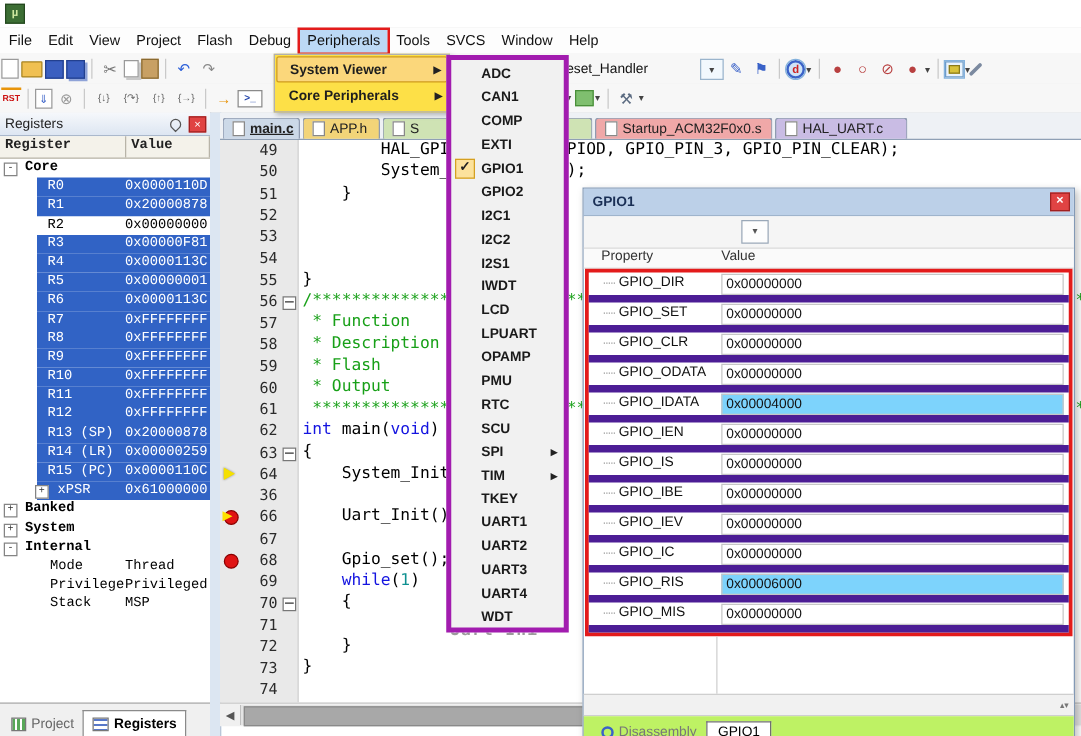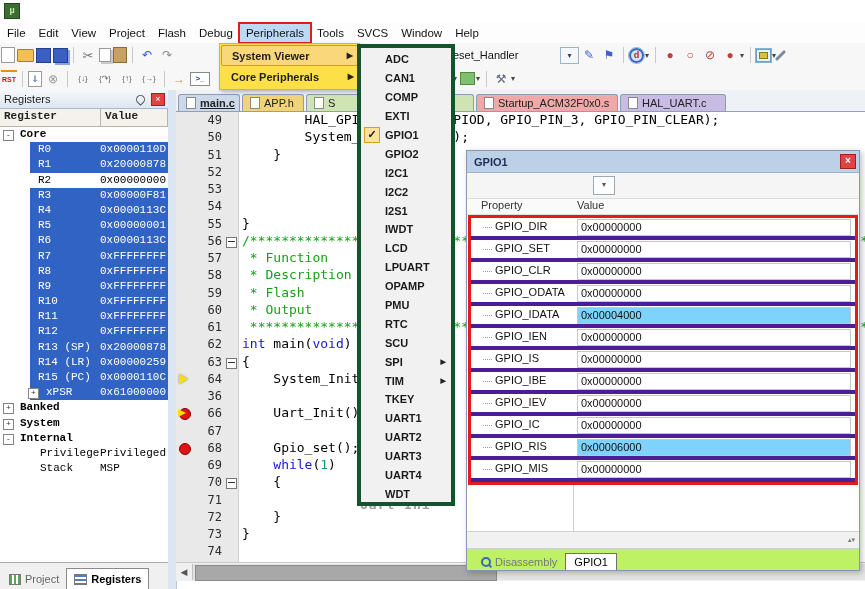--- a/index.html
+++ b/index.html
@@ -102,41 +102,41 @@
   .htrack{flex:1;height:16px;background:#e4e4e4;position:relative}
   .hthumb{position:absolute;left:2px;top:1px;width:300px;height:14px;background:#a8a8a8;border:1px solid #8a8a8a}
   
   .perimenu{left:219px;top:43px;width:141px;height:47px;background:#fde047;border:1px solid #b0b0b0;
             box-shadow:2px 2px 4px rgba(0,0,0,.25);z-index:60;padding:1px;box-sizing:border-box}
   .pitem{height:21px;display:flex;align-items:center;font-size:11px;font-weight:bold;color:#1e1e1e;
          padding:0 4px 0 10px;box-sizing:border-box}
   .pitem .arr{margin-left:auto;font-size:8px;color:#222}
   .pitem.hl{background:#fbd77b;border:1px solid #cf9c1d;border-radius:2px}
   
-  .svmenu{left:357px;top:44px;width:98px;height:462px;background:#f1f1f1;border:4px solid #14532d;
+  .svmenu{left:357px;top:44px;width:98px;height:462px;background:#f1f1f1;border:4px solid #a21caf;
           box-sizing:border-box;z-index:60;padding-top:2px}
   .svitem{height:18.9px;display:flex;align-items:center;font-size:11px;font-weight:600;color:#1a1a1a;
           padding-left:24px;position:relative}
   .svitem .arr{position:absolute;right:5px;font-size:7px;color:#222}
   .svcheck{position:absolute;left:3px;top:1px;width:14px;height:14px;background:#fce29c;border:1px solid #d5a021;
            font-size:11px;line-height:13px;text-align:center;color:#222}
   
   .gpio{left:466px;top:150px;width:392px;background:#fff;border:1px solid #8399b5;z-index:30;
         box-shadow:2px 2px 6px rgba(0,0,0,.25)}
   .gtitle{height:21px;background:#bcd0e8;display:flex;align-items:center;padding:0 3px 0 7px;
           font-size:11px;font-weight:bold;color:#1a2f55;border-bottom:1px solid #9fb4cc}
   .gclose{margin-left:auto;width:14px;height:13px;background:#e04343;border:1px solid #a02020;color:#fff;
           font-size:10px;line-height:12px;text-align:center}
   .gcombo-row{height:25px;background:#f5f5f5;border-bottom:1px solid #dcdcdc;position:relative}
   .gcombo{position:absolute;left:126px;top:3px;width:20px;height:17px;background:#fdfdfd;border:1px solid #9aa8b8;
           font-size:8px;color:#555;text-align:center;line-height:16px}
   .ghead{height:15px;display:flex;font-size:11px;color:#333;border-bottom:1px solid #e0e0e0;background:#fafafa}
   .gh1{width:106px;padding-left:14px;box-sizing:border-box}.gh2{flex:1;padding-left:4px}
   .growswrap{border:3px solid #e31b1b;margin:0 1px}
-  .grow{position:relative;height:18px;border-bottom:4px solid #4c1d95}
+  .grow{position:relative;height:18px;border-bottom:6px solid #4c1d95}
   .gp{position:absolute;left:0;top:2px;width:103px;font-size:11px;color:#111;padding-left:12px;box-sizing:border-box;white-space:nowrap}
   .gp::before{content:"";display:inline-block;width:9px;border-top:1px dotted #9a9a9a;margin-right:3px;vertical-align:middle}
   .gv{position:absolute;left:106px;right:4px;top:1px;height:14px;border:1px solid #c6c6c6;background:#fff;
       font-size:11px;color:#111;padding:1px 0 0 3px}
   .gv.hl{background:#7dd3fc}
   .gempty{height:46px;position:relative}
   .gempty::after{content:"";position:absolute;left:106px;top:0;bottom:0;border-left:1px solid #d0d0d0}
   .gscroll{height:16px;background:#f1f1f1;border-top:1px solid #cfcfcf;border-bottom:1px solid #cfcfcf;
            display:flex;justify-content:flex-end;align-items:center;font-size:7px;color:#777;padding-right:4px}
   .gtabs{height:21px;background:#bef264;display:flex;align-items:flex-end;padding-left:6px}
@@ -321,20 +321,24 @@
       </div>
       <div class="rrow">
         <span class="rexp" style="left: 3px;">+</span>
         <span class="rlab grp" style="left: 20px;">System</span>
       </div>
       <div class="rrow">
         <span class="rexp" style="left: 3px;">-</span>
         <span class="rlab grp" style="left: 20px;">Internal</span>
       </div>
       <div class="rrow">
+        <span class="rlab" style="left: 40px;">Mode</span>
+        <span class="rval">Thread</span>
+      </div>
+      <div class="rrow">
         <span class="rlab" style="left: 40px;">Privilege</span>
         <span class="rval">Privileged</span>
       </div>
       <div class="rrow">
         <span class="rlab" style="left: 40px;">Stack</span>
         <span class="rval">MSP</span>
       </div>
     </div>
 </div>
 

